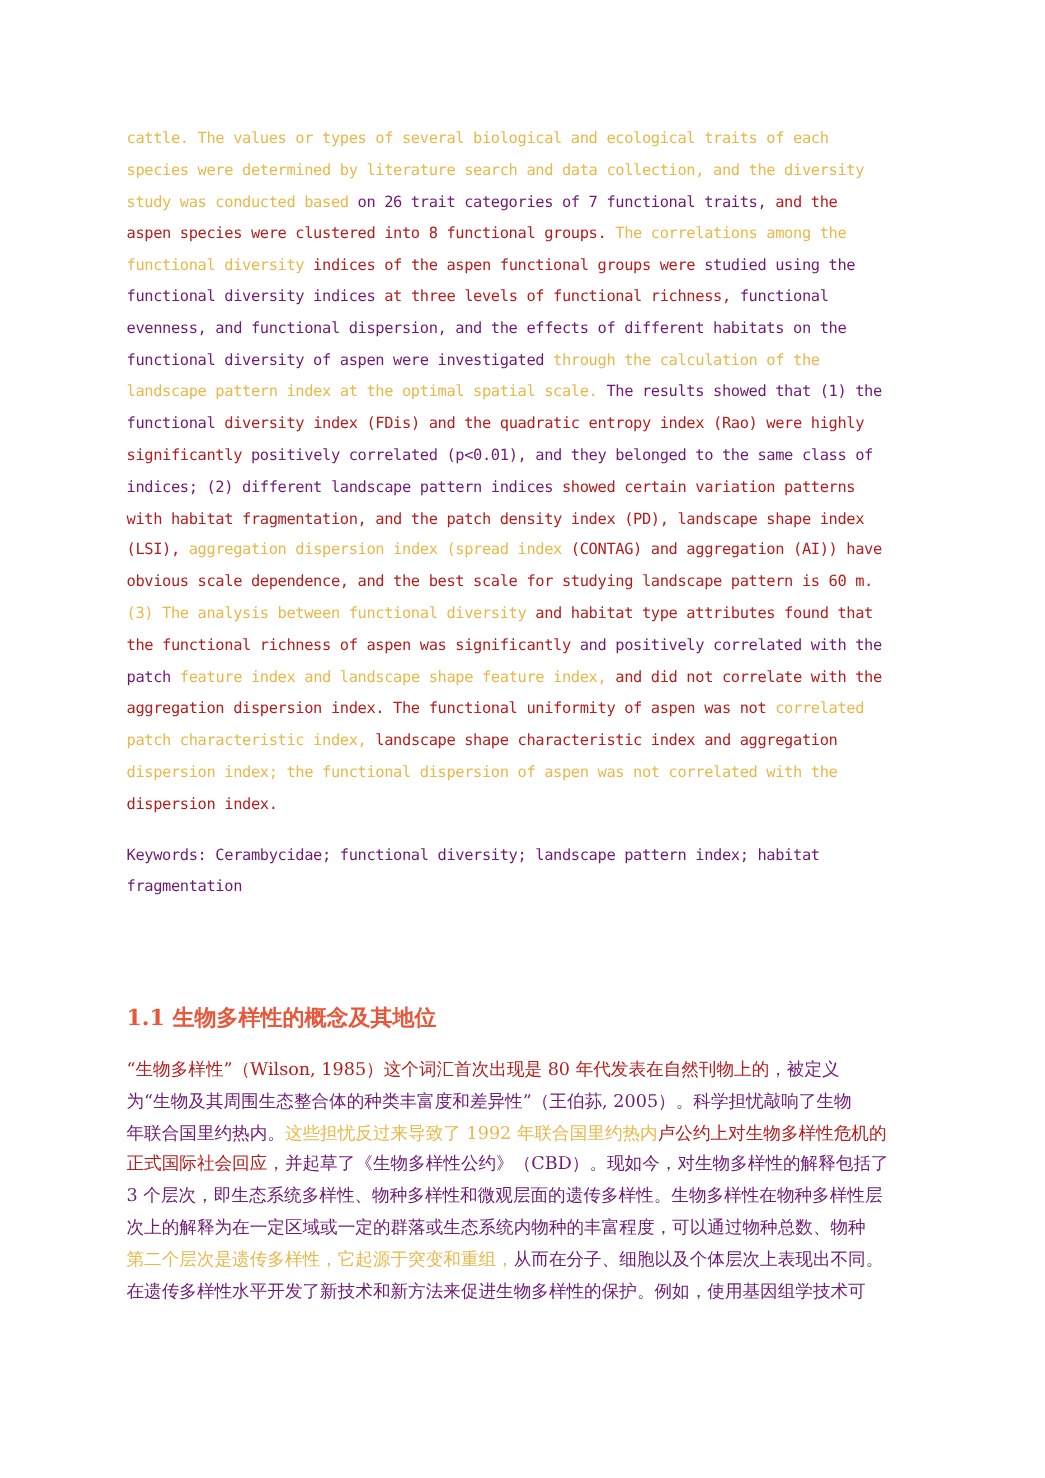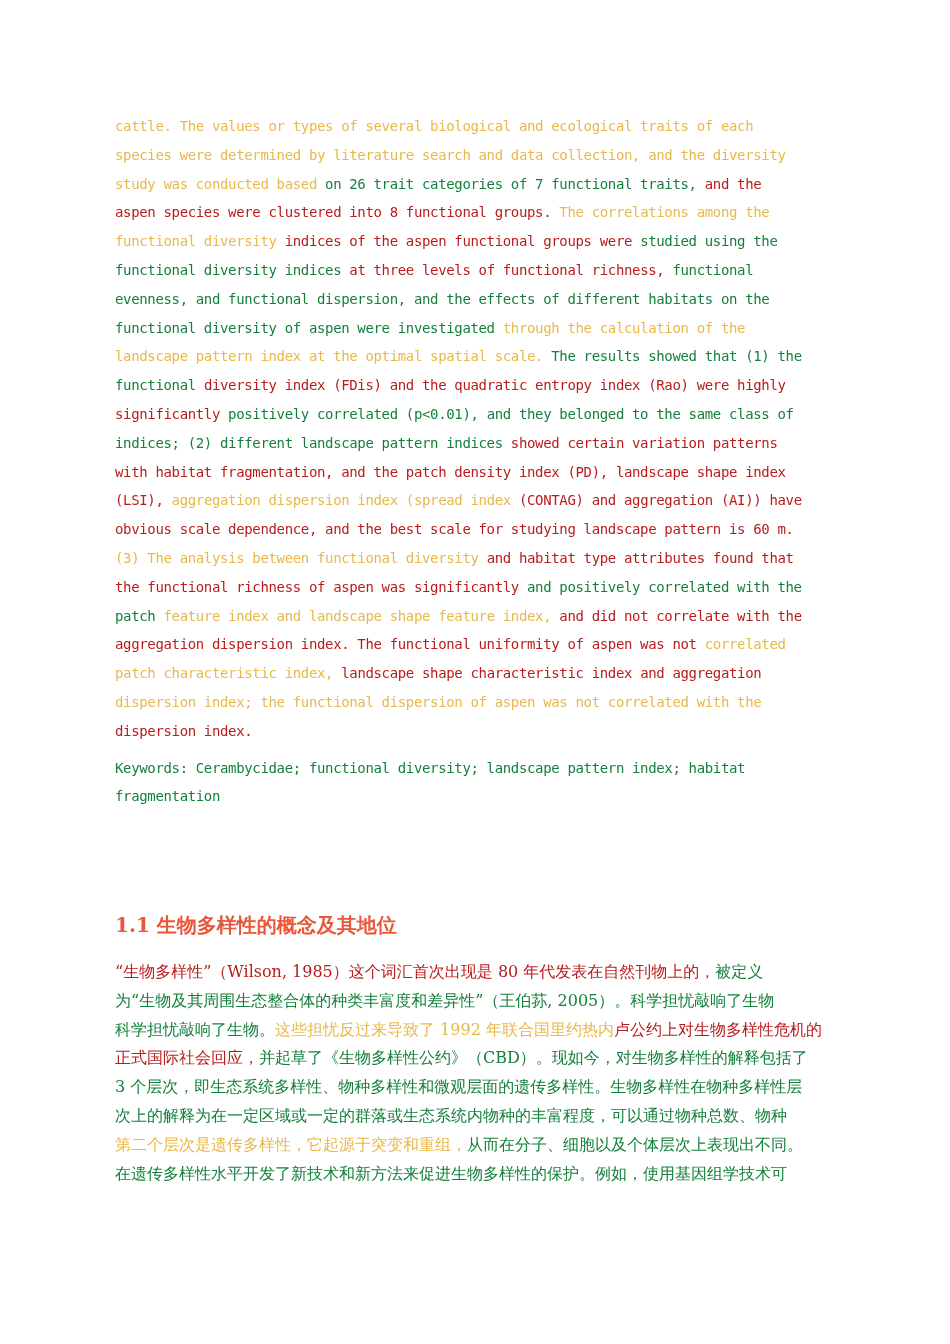--- a/index.html
+++ b/index.html
@@ -9,22 +9,22 @@
       font-family: "DejaVu Sans Mono", "Liberation Mono", monospace;
       font-size: 14px;
       line-height: 28.8px;
       color: #555555;
       margin: 0;
       letter-spacing: -0.35px;
     }
     .en-line { display: block; white-space: nowrap; height: 28.8px; }
     .c-gray { color: #b91c1c; }
     .c-yellow { color: #e8b84a; }
-    .c-red { color: #15803d; }
-    .keywords { margin-top: 8px; }
+    .c-red { color: #701a75; }
+    .keywords { margin-top: 18px; }
     .heading {
       font-family: "DejaVu Serif", "Liberation Serif", serif;
       font-size: 20px;
       color: #e8573a;
       margin: 0;
       position: absolute;
       top: 800px;
       left: 0;
     }
     .zh-para {
@@ -68,20 +68,20 @@
       <span class="en-line"><span class="c-gray">dispersion index.</span></span>
     </div>
   <div class="en-para keywords" id="keywords">
       <span class="en-line"><span class="c-red">Keywords: Cerambycidae; functional diversity; landscape pattern index; habitat</span></span>
       <span class="en-line"><span class="c-red">fragmentation</span></span>
     </div>
   <h2 class="heading">1.1 生物多样性的概念及其地位</h2>
   <div class="zh-para" id="body_zh">
       <span class="zh-line"><span class="c-gray">“生物多样性”（Wilson, 1985）这个词汇首次出现是 80 年代发表在自然刊物上的，</span><span class="c-red">被定义</span></span>
       <span class="zh-line"><span class="c-red">为“生物及其周围生态整合体的种类丰富度和差异性”（王伯荪, 2005）。科学担忧敲响了生物</span></span>
-      <span class="zh-line"><span class="c-red">科学担忧敲响了生物。</span><span class="c-yellow">这些担忧反过来导致了 1992 年联合国里约热内</span><span class="c-gray">卢公约上对生物多样性危机的</span></span>
+      <span class="zh-line"><span class="c-red">年联合国里约热内。</span><span class="c-yellow">这些担忧反过来导致了 1992 年联合国里约热内</span><span class="c-gray">卢公约上对生物多样性危机的</span></span>
       <span class="zh-line"><span class="c-gray">正式国际社会回应，</span><span class="c-red">并起草了《生物多样性公约》（CBD）。现如今，对生物多样性的解释包括了</span></span>
       <span class="zh-line"><span class="c-red">3 个层次，即生态系统多样性、物种多样性和微观层面的遗传多样性。生物多样性在物种多样性层</span></span>
       <span class="zh-line"><span class="c-red">次上的解释为在一定区域或一定的群落或生态系统内物种的丰富程度，可以通过物种总数、物种</span></span>
       <span class="zh-line"><span class="c-yellow">第二个层次是遗传多样性，它起源于突变和重组，</span><span class="c-red">从而在分子、细胞以及个体层次上表现出不同。</span></span>
       <span class="zh-line"><span class="c-red">在遗传多样性水平开发了新技术和新方法来促进生物多样性的保护。例如，使用基因组学技术可</span></span>
     </div>
 </div>
 
 </body></html>

